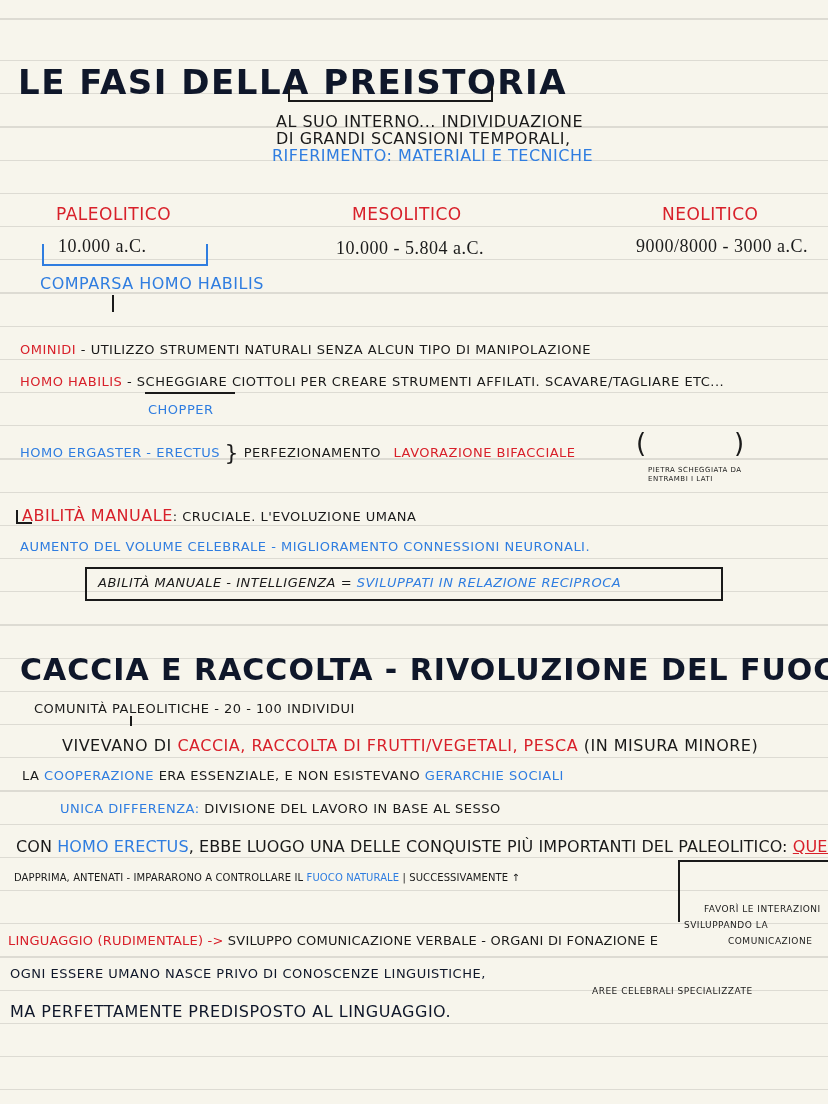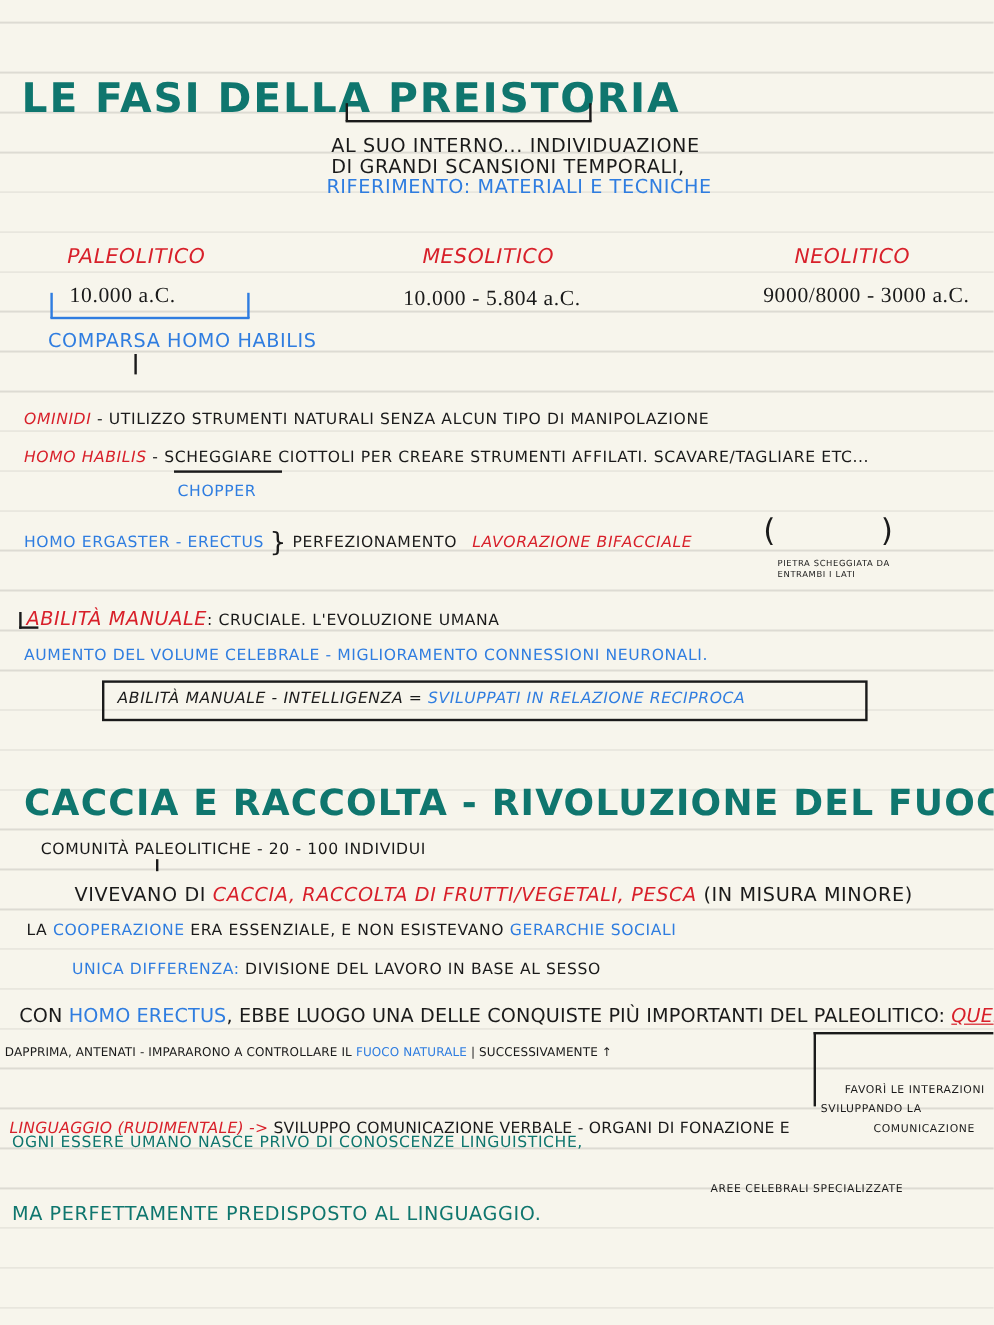--- a/index.html
+++ b/index.html
@@ -6,23 +6,23 @@
   body {
     width: 828px; height: 1104px; overflow: hidden; position: relative;
     background-color: #f7f5ec;
     background-image: repeating-linear-gradient(to bottom,
       transparent 0px, transparent 31.9px, #dddbd3 31.9px, #dddbd3 33.2px);
     background-position: 0 28px;
     font-family: "DejaVu Sans", sans-serif;
     color: #1a1a1a;
   }
   .t { position: absolute; white-space: nowrap; text-transform: uppercase; letter-spacing: 0.5px; }
-  .dk { color: #0f766e; }
+  .dk { color: #0f172a; }
   .bl { color: #2f7de0; }
-  .rd { color: #d8202a; font-style: italic; }
+  .rd { color: #d8202a; }
   .bk { color: #1a1a1a; }
   .h1 { font-size: 34px; font-weight: bold; letter-spacing: 1.5px; }
   .h2 { font-size: 30px; font-weight: bold; letter-spacing: 1px; }
   .s  { font-size: 16px; }
   .m  { font-size: 13px; }
   .xs { font-size: 9px; margin-top: 32px; }
   .era { font-size: 17px; }
   .date { font-size: 18px; text-transform: none; font-family: Liberation Serif, serif; }
   .line { position: absolute; background: #1a1a1a; }
   .box { position: absolute; border: 2px solid #1a1a1a; }
@@ -103,31 +103,31 @@
 </div>
 <div class="t m" style="left:60px;top:801px;">
   <span class="bl">Unica differenza:</span>
   <span>Divisione del lavoro in base al sesso</span>
 </div>
 <div class="t s" style="left:16px;top:837px;letter-spacing:0.1px;">
   <span>Con</span>
   <span class="bl">Homo Erectus</span><span>, ebbe luogo una delle conquiste più importanti del paleolitico:</span>
   <span class="rd" style="text-decoration:underline;">quella del fuoco</span>
 </div>
-<div class="t" style="left:4px;top:872px;font-size:10px;letter-spacing:0.1px;">
+<div class="t" style="left:14px;top:872px;font-size:10px;letter-spacing:0.1px;">
   <span>Dapprima, antenati - impararono a controllare il</span>
   <span class="bl">fuoco naturale</span>
   <span>| Successivamente</span>
   <span>↑</span>
 </div>
 <div class="line" style="left:678px;top:860px;width:150px;height:2px;"></div>
 <div class="line" style="left:678px;top:860px;width:2px;height:62px;"></div>
 <div class="t xs" style="left:684px;top:872px;padding-left:20px;">Favorì le interazioni</div>
 <div class="t xs" style="left:684px;top:888px;">sviluppando la</div>
 <div class="t xs" style="left:688px;top:904px;padding-left:40px;">comunicazione</div>
 
 <div class="t m" style="left:8px;top:933px;letter-spacing:0.2px;">
   <span class="rd">Linguaggio (rudimentale) -&gt;</span>
   <span>Sviluppo comunicazione verbale - organi di fonazione e</span>
 </div>
 <div class="t xs" style="left:592px;top:954px;">aree celebrali specializzate</div>
-<div class="t m dk" style="left:10px;top:945px;">Ogni essere umano nasce privo di conoscenze linguistiche,</div>
+<div class="t m dk" style="left:10px;top:966px;">Ogni essere umano nasce privo di conoscenze linguistiche,</div>
 <div class="t s dk" style="left:10px;top:1002px;">ma perfettamente predisposto al linguaggio.</div>
 
 </body></html>

